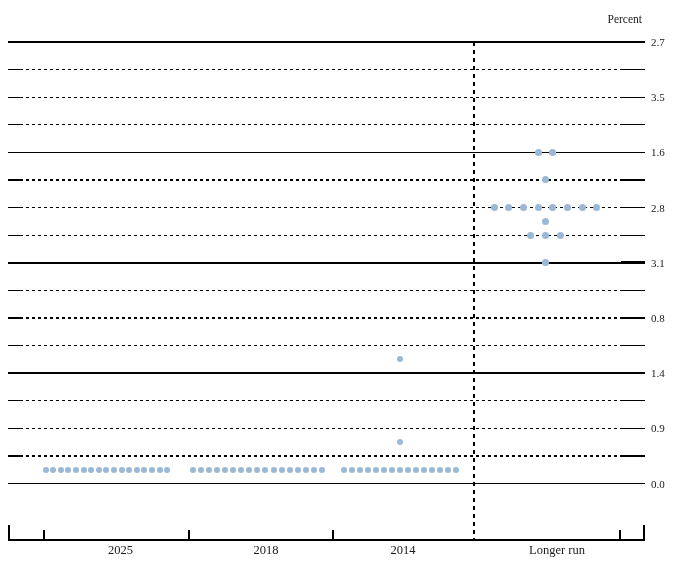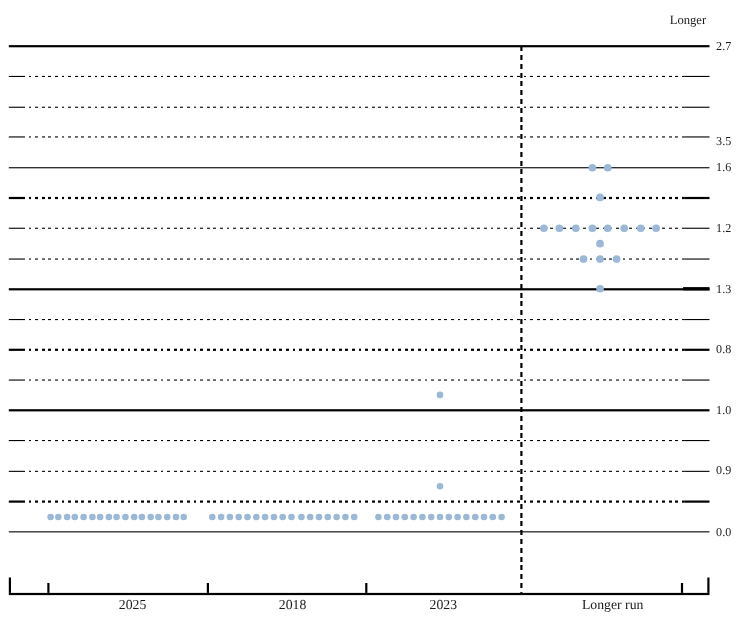--- a/index.html
+++ b/index.html
@@ -17,21 +17,21 @@
   .sep{width:1.6px;background:repeating-linear-gradient(180deg,#000 0 4.5px,transparent 4.5px 8px);}
   .axis{height:2px;background:#000;}
   .tick{width:1.5px;background:#000;}
   .xlab{font-size:12.5px;line-height:14px;white-space:nowrap;transform:translateX(-50%);}
   .dot{border-radius:50%;background:#9cb8d7;}
 </style>
 </head>
 <body>
 
 <div id="stage">
-  <div class="abs percent" style="left:560px;top:13px;width:82px;">Longer</div>
+  <div class="abs percent" style="left:560px;top:13px;width:82px;">Percent</div>
   <div id="grid-layer" class="abs" style="left:0;top:0;">
       <div class="abs grid-solid" style="left: 8px; top: 482.75px; width: 637px;"></div>
       <div class="abs grid-cap" style="left: 8px; top: 455.406px; width: 12px;"></div>
       <div class="abs grid-dotted" style="left: 20px; top: 455.406px; width: 602px;"></div>
       <div class="abs grid-cap" style="left: 622px; top: 455.406px; width: 23px;"></div>
       <div class="abs grid-cap" style="left: 8px; top: 427.812px; width: 12px;"></div>
       <div class="abs grid-dotted" style="left: 20px; top: 427.812px; width: 602px;"></div>
       <div class="abs grid-cap" style="left: 622px; top: 427.812px; width: 23px;"></div>
       <div class="abs grid-cap" style="left: 8px; top: 400.219px; width: 12px;"></div>
       <div class="abs grid-dotted" style="left: 20px; top: 400.219px; width: 602px;"></div>
@@ -65,26 +65,26 @@
       <div class="abs grid-dotted" style="left: 20px; top: 96.6875px; width: 602px;"></div>
       <div class="abs grid-cap" style="left: 622px; top: 96.6875px; width: 23px;"></div>
       <div class="abs grid-cap" style="left: 8px; top: 69.0938px; width: 12px;"></div>
       <div class="abs grid-dotted" style="left: 20px; top: 69.0938px; width: 602px;"></div>
       <div class="abs grid-cap" style="left: 622px; top: 69.0938px; width: 23px;"></div>
       <div class="abs grid-solid" style="left: 8px; top: 41.25px; width: 637px;"></div>
     </div>
   <div id="ylab-layer" class="abs" style="left:0;top:0;">
       <div class="abs ylab" style="left: 651px; top: 477.5px;">0.0</div>
       <div class="abs ylab" style="left: 651px; top: 422.312px;">0.9</div>
-      <div class="abs ylab" style="left: 651px; top: 367.125px;">1.0</div>
+      <div class="abs ylab" style="left: 651px; top: 367.125px;">1.4</div>
       <div class="abs ylab" style="left: 651px; top: 311.938px;">0.8</div>
-      <div class="abs ylab" style="left: 651px; top: 256.75px;">1.3</div>
-      <div class="abs ylab" style="left: 651px; top: 201.562px;">1.2</div>
+      <div class="abs ylab" style="left: 651px; top: 256.75px;">3.1</div>
+      <div class="abs ylab" style="left: 651px; top: 201.562px;">2.8</div>
       <div class="abs ylab" style="left: 651px; top: 146.375px;">1.6</div>
-      <div class="abs ylab" style="left: 651px; top: 91.1875px; margin-top: 32px;">3.5</div>
+      <div class="abs ylab" style="left: 651px; top: 91.1875px;">3.5</div>
       <div class="abs ylab" style="left: 651px; top: 36px;">2.7</div>
     </div>
   <div id="sep-layer" class="abs" style="left:0;top:0;">
       <div class="abs sep" style="left: 473.2px; top: 42px; height: 497px;"></div>
     </div>
   <div id="dot-layer" class="abs" style="left:0;top:0;">
       <div class="abs dot" style="left: 42.5px; top: 466.703px; width: 6px; height: 6px;"></div>
       <div class="abs dot" style="left: 50.1px; top: 466.703px; width: 6px; height: 6px;"></div>
       <div class="abs dot" style="left: 57.7px; top: 466.703px; width: 6px; height: 6px;"></div>
       <div class="abs dot" style="left: 65.3px; top: 466.703px; width: 6px; height: 6px;"></div>
@@ -157,16 +157,16 @@
       <div class="abs tick" style="left: 8px; top: 525px; height: 14px;"></div>
       <div class="abs tick" style="left: 43px; top: 530px; height: 9px;"></div>
       <div class="abs tick" style="left: 188px; top: 530px; height: 9px;"></div>
       <div class="abs tick" style="left: 332px; top: 530px; height: 9px;"></div>
       <div class="abs tick" style="left: 619px; top: 530px; height: 9px;"></div>
       <div class="abs tick" style="left: 643px; top: 525px; height: 14px;"></div>
     </div>
   <div id="xlab-layer" class="abs" style="left:0;top:0;">
       <div class="abs xlab" style="left: 120.5px; top: 543px;">2025</div>
       <div class="abs xlab" style="left: 266px; top: 543px;">2018</div>
-      <div class="abs xlab" style="left: 403px; top: 543px;">2023</div>
+      <div class="abs xlab" style="left: 403px; top: 543px;">2014</div>
       <div class="abs xlab" style="left: 557px; top: 543px;">Longer run</div>
     </div>
 </div>
 
 </body></html>

